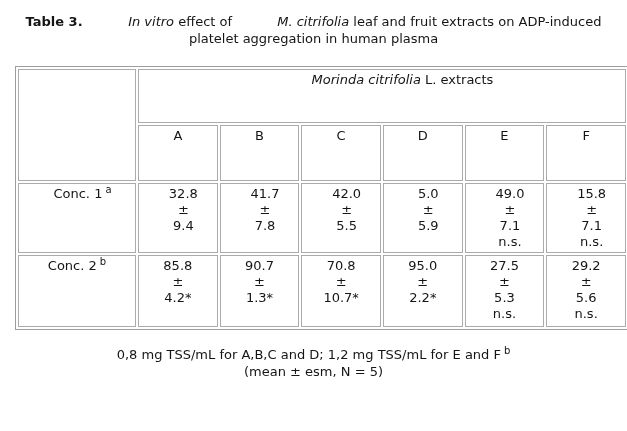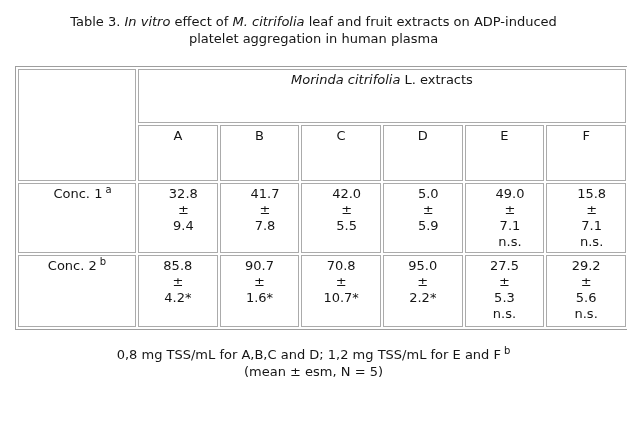--- a/index.html
+++ b/index.html
@@ -8,22 +8,22 @@
     background: #ffffff;
   }
   body {
     width: 627px;
     height: 431px;
     overflow: hidden;
     font-family: "DejaVu Sans", "Liberation Sans", sans-serif;
     font-size: 13px;
     color: #151515;
   }
-  .b { font-weight: normal; text-align: center; }
-  .i { font-style: italic; }
+  .b { font-weight: bold; text-align: center; }
+  .i { font-style: italic; margin-left: 41px; }
 
   .title-block {
     padding-top: 13px;
     text-align: center;
     line-height: 17px;
   }
 
   table.effects-table {
     margin: 19px 0 0 15px;
     width: 614px;
@@ -125,21 +125,21 @@
 7.1
 n.s.</td>
   </tr>
   <tr class="data-row-2">
     <td class="row-label-cell"><span>Conc. 2</span><sup>b</sup></td>
     <td>85.8
 ±
 4.2*</td>
     <td>90.7
 ±
-1.6*</td>
+1.3*</td>
     <td>70.8
 ±
 10.7*</td>
     <td>95.0
 ±
 2.2*</td>
     <td>27.5
 ±
 5.3
 n.s.</td>

